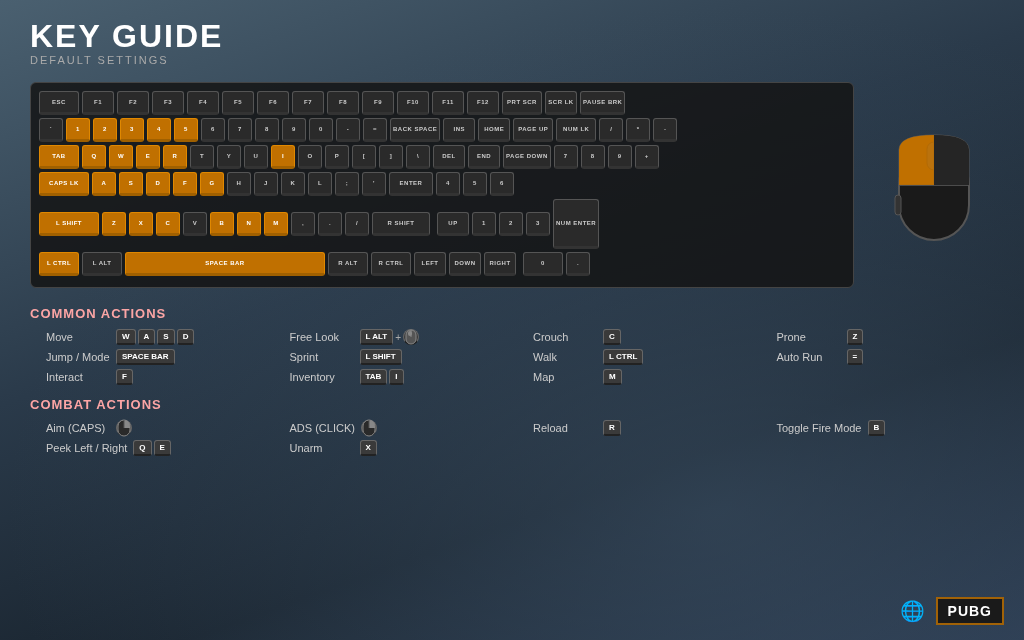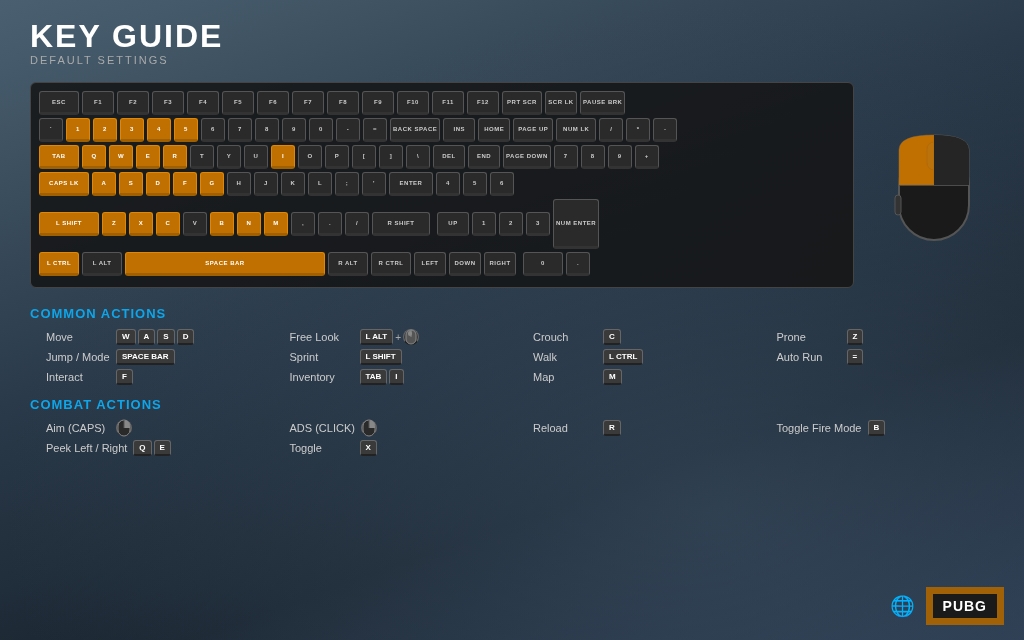--- a/index.html
+++ b/index.html
@@ -127,21 +127,21 @@
     }
 
     
     .actions-section {
       margin-top: 5px;
     }
 
     .section-title {
       font-size: 13px;
       font-weight: bold;
-      color: #0ea5e9;
+      color: #fca5a5;
       text-transform: uppercase;
       letter-spacing: 1px;
       margin-bottom: 8px;
     }
 
     .actions-grid {
       display: grid;
       grid-template-columns: repeat(4, 1fr);
       gap: 4px 10px;
       margin-bottom: 12px;
@@ -213,21 +213,21 @@
       gap: 10px;
     }
 
     .globe-icon {
       color: #aaa;
       font-size: 20px;
     }
 
     .pubg-logo {
       background: #1a1a1a;
-      border: 7px solid #a16207;
+      border: 2px solid #a16207;
       color: #fff;
       font-weight: 900;
       font-size: 14px;
       padding: 4px 10px;
       letter-spacing: 1px;
     }
   </style>
 </head>
 <body>
 
@@ -532,21 +532,21 @@
       <div class="action-item">
         <span class="action-label">Peek Left / Right</span>
         <div class="action-keys">
           <span class="action-key">Q</span>
           <span class="action-key">E</span>
         </div>
       </div>
 
 
       <div class="action-item">
-        <span class="action-label">Toggle</span>
+        <span class="action-label">Unarm</span>
         <div class="action-keys">
           <span class="action-key">X</span>
         </div>
       </div>
 
     </div>
   </div>
 </div>
 
 <div class="bottom-bar">

